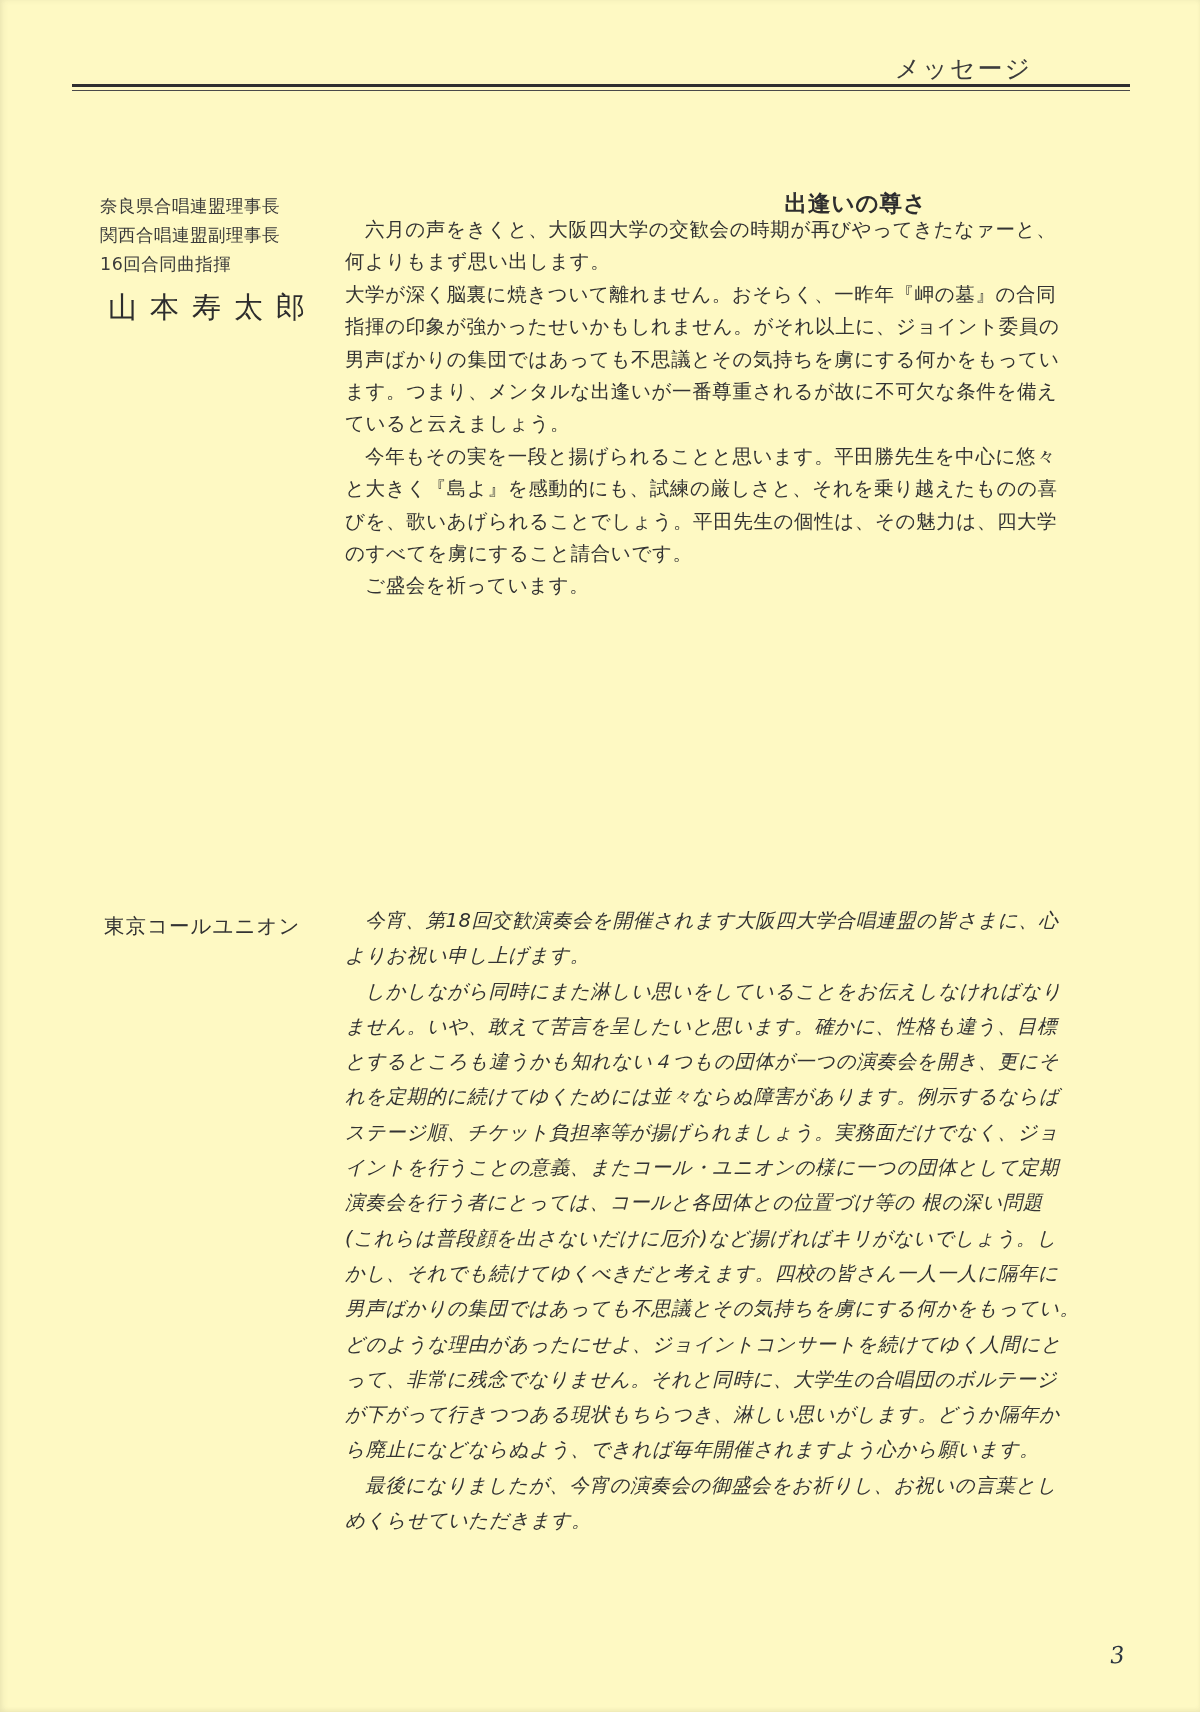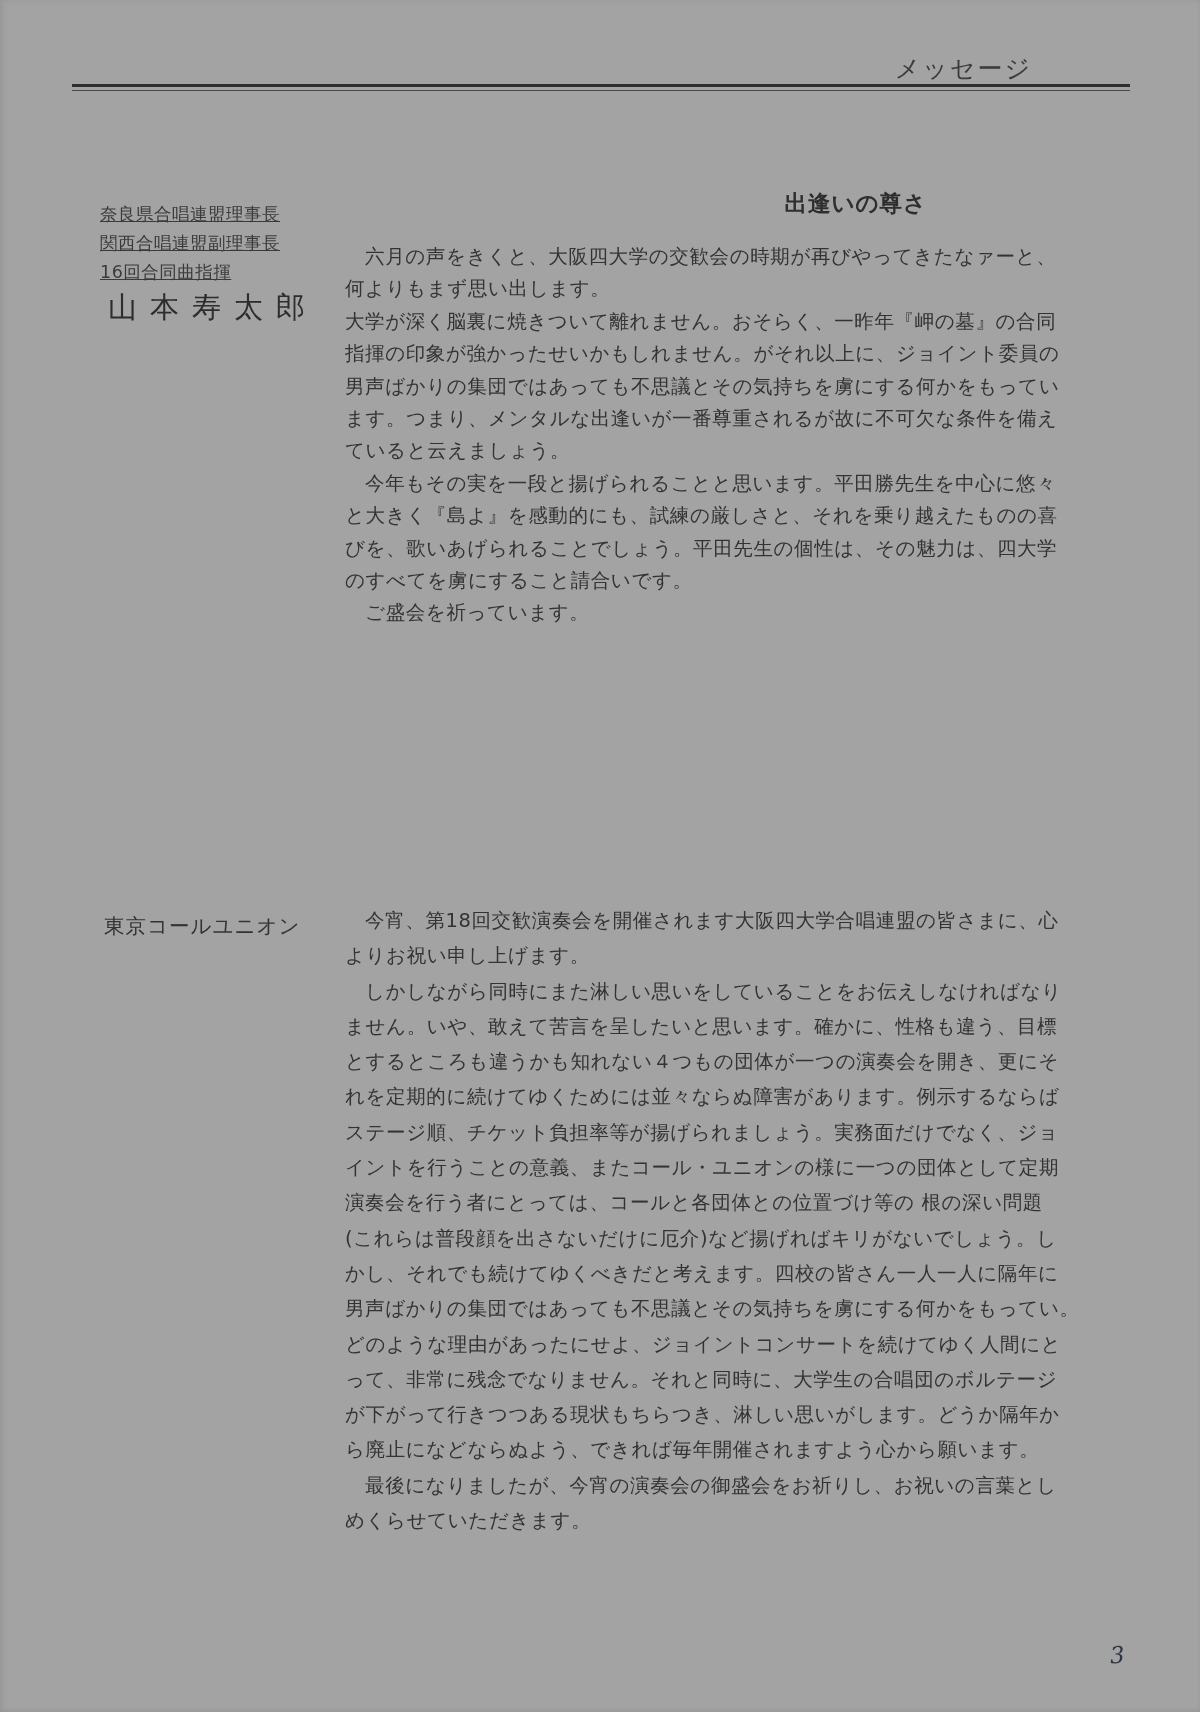--- a/index.html
+++ b/index.html
@@ -1,61 +1,61 @@
 <!DOCTYPE html>
 <html lang="ja"><head>
 <meta charset="utf-8">
 <style>
   html,body { margin:0; padding:0; }
   body { background:#e9e9e7; }
   .page {
     position:relative;
     width:1200px; height:1712px;
     margin:0 auto;
-    background:#a3a3a3;
+    background:#fef9c3;
     box-shadow: inset 3px 0 6px rgba(0,0,0,0.06), inset 0 -2px 5px rgba(0,0,0,0.04);
     overflow:hidden;
     font-family:"DejaVu Sans", sans-serif;
     color:#333;
   }
 
   
   .header-title {
     position:absolute; top:52px; right:168px;
     font-size:25px; letter-spacing:2px; color:#3c3c3c;
   }
   .rule { position:absolute; left:72px; width:1058px; background:#2f2f2f; }
   .rule-top    { top:84px; height:3px; }
   .rule-bottom { top:90px; height:1px; background:#4a4a4a; }
 
   
   .author-titles {
-    position:absolute; left:100px; top:200px;
-    font-size:17.5px; line-height:29px; letter-spacing:0.5px; color:#3a3a3a;text-decoration:underline;
+    position:absolute; left:100px; top:192px;
+    font-size:17.5px; line-height:29px; letter-spacing:0.5px; color:#3a3a3a;
   }
   .author-name-1 {
     position:absolute; left:108px; top:288px;
     font-size:29px; letter-spacing:13px; color:#2d2d2d; white-space:nowrap;
   }
   .author-name-2 {
     position:absolute; left:104px; top:912px;
     font-size:20.5px; letter-spacing:1px; color:#333;
   }
 
   
   .msg-title-1 {
     position:absolute; left:345px; top:188px; width:692px;
     text-align:right; padding-right:110px; box-sizing:border-box;
     font-size:22.5px; font-weight:600; color:#2e2e2e; letter-spacing:1px;
     margin:0;
   }
-  .body-1 { position:absolute; left:345px; top:242px; width:700px;font-family:Liberation Mono, monospace; }
+  .body-1 { position:absolute; left:345px; top:214px; width:700px; }
   .body-1 .line { line-height:32.4px; }
   .body-2 { position:absolute; left:345px; top:903px; width:700px; }
-  .body-2 .line { line-height:35.3px; }
+  .body-2 .line { line-height:35.3px;font-style:italic; }
   .line {
     font-size:19.5px; color:#333; letter-spacing:0.6px; white-space:pre;
   }
 
   
   .artifact-dot {
     position:absolute; left:1005px; top:1053px;
     width:5px; height:5px; border-radius:50%; background:#5a5a5a; opacity:0.8;
   }
 

